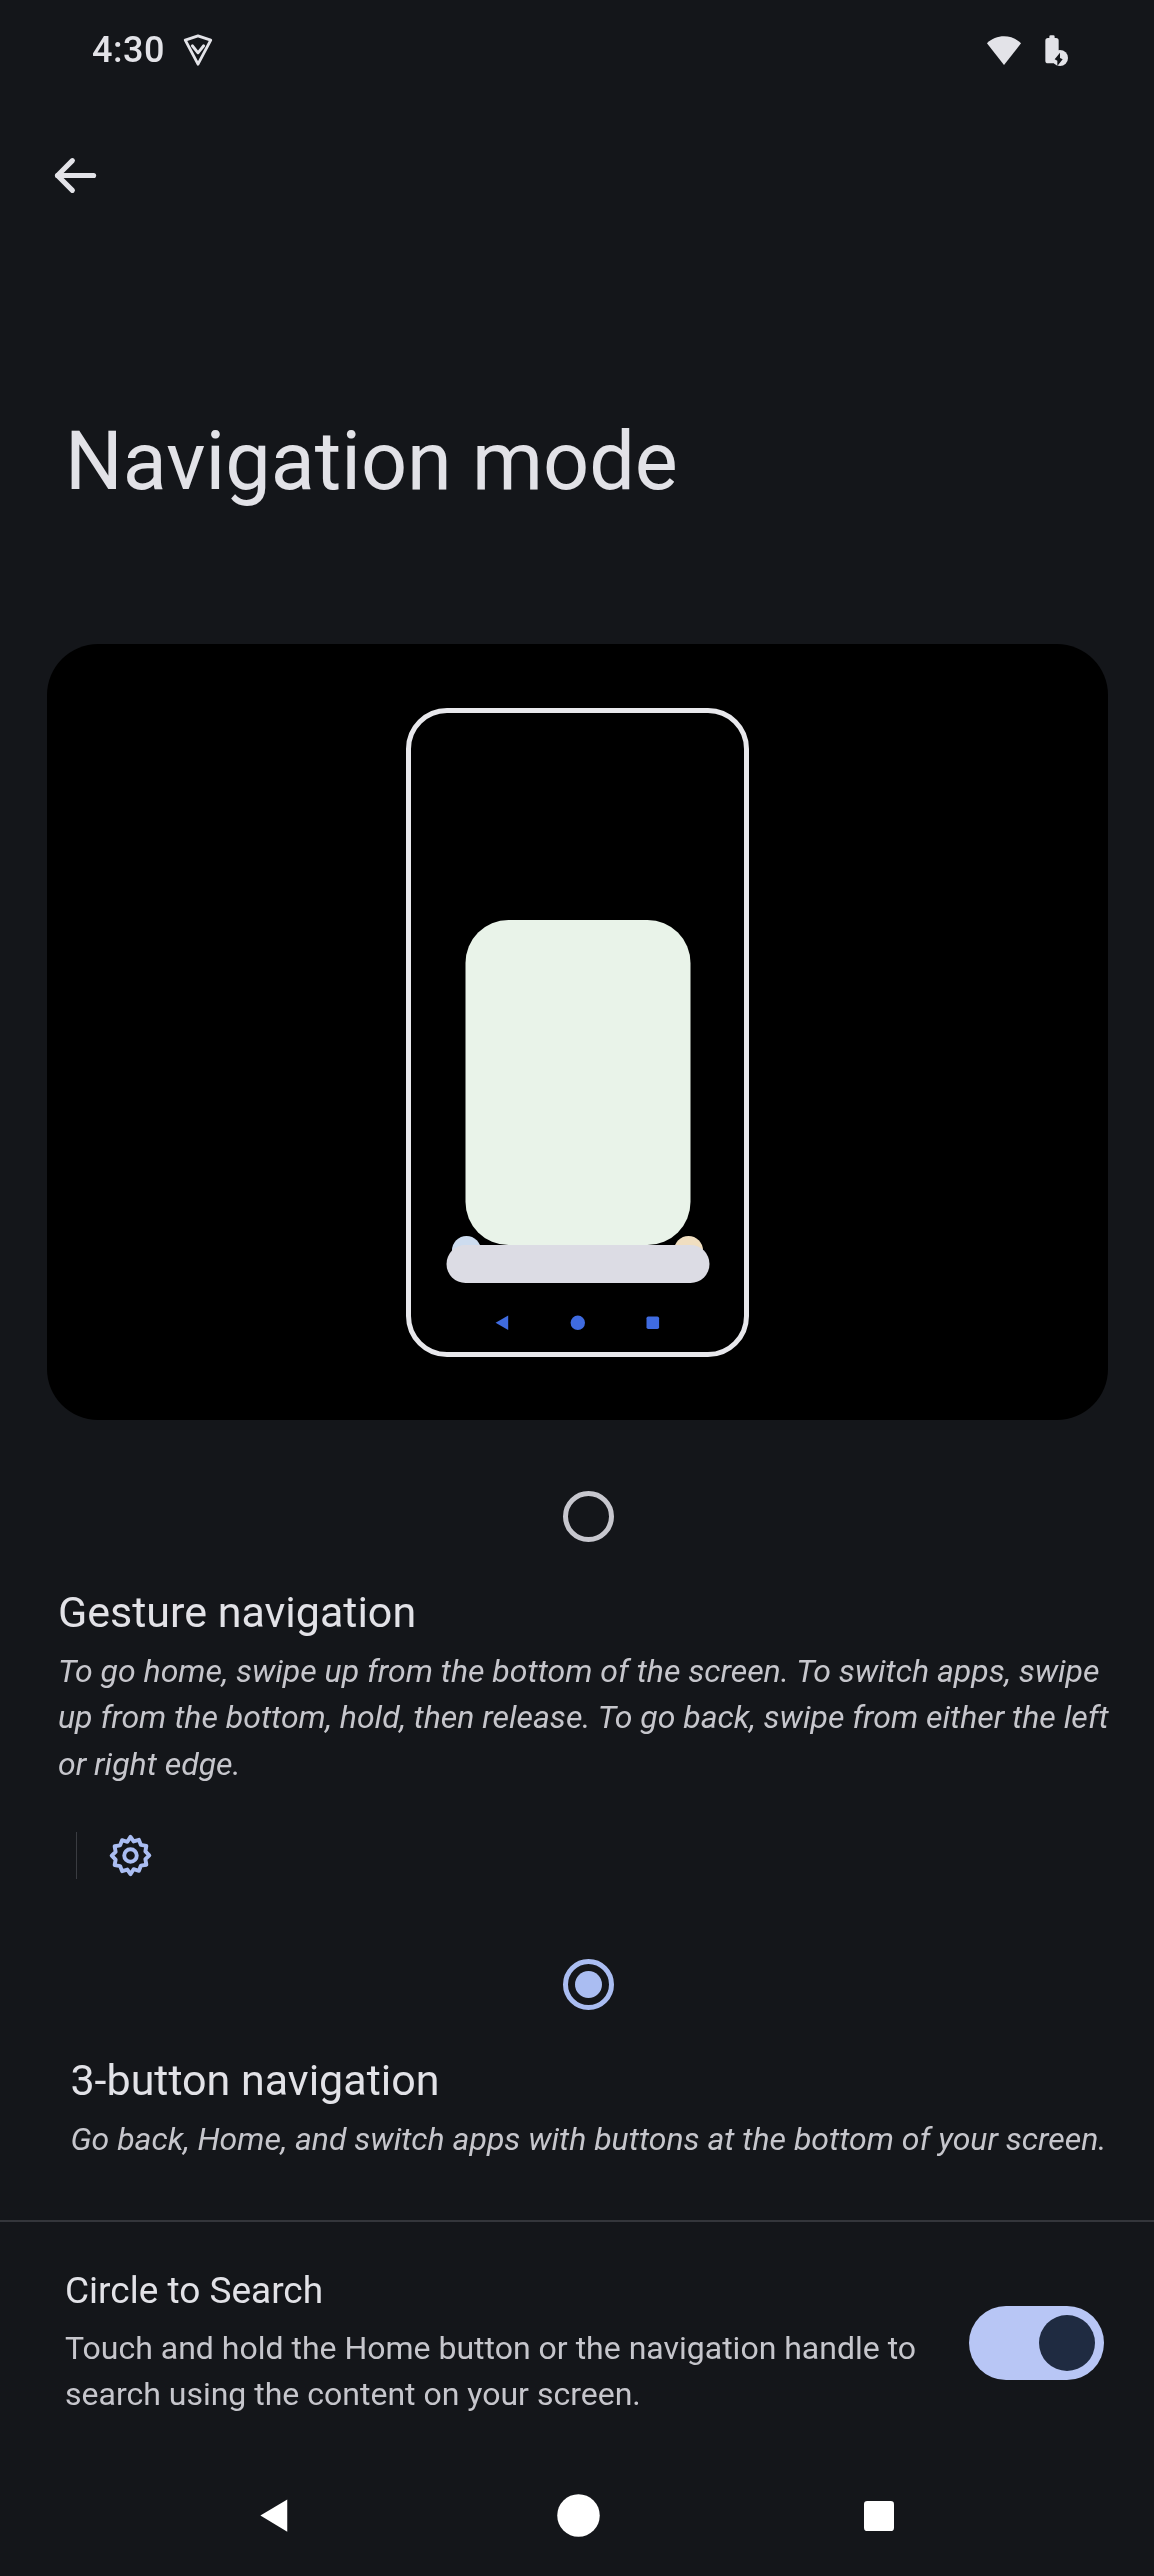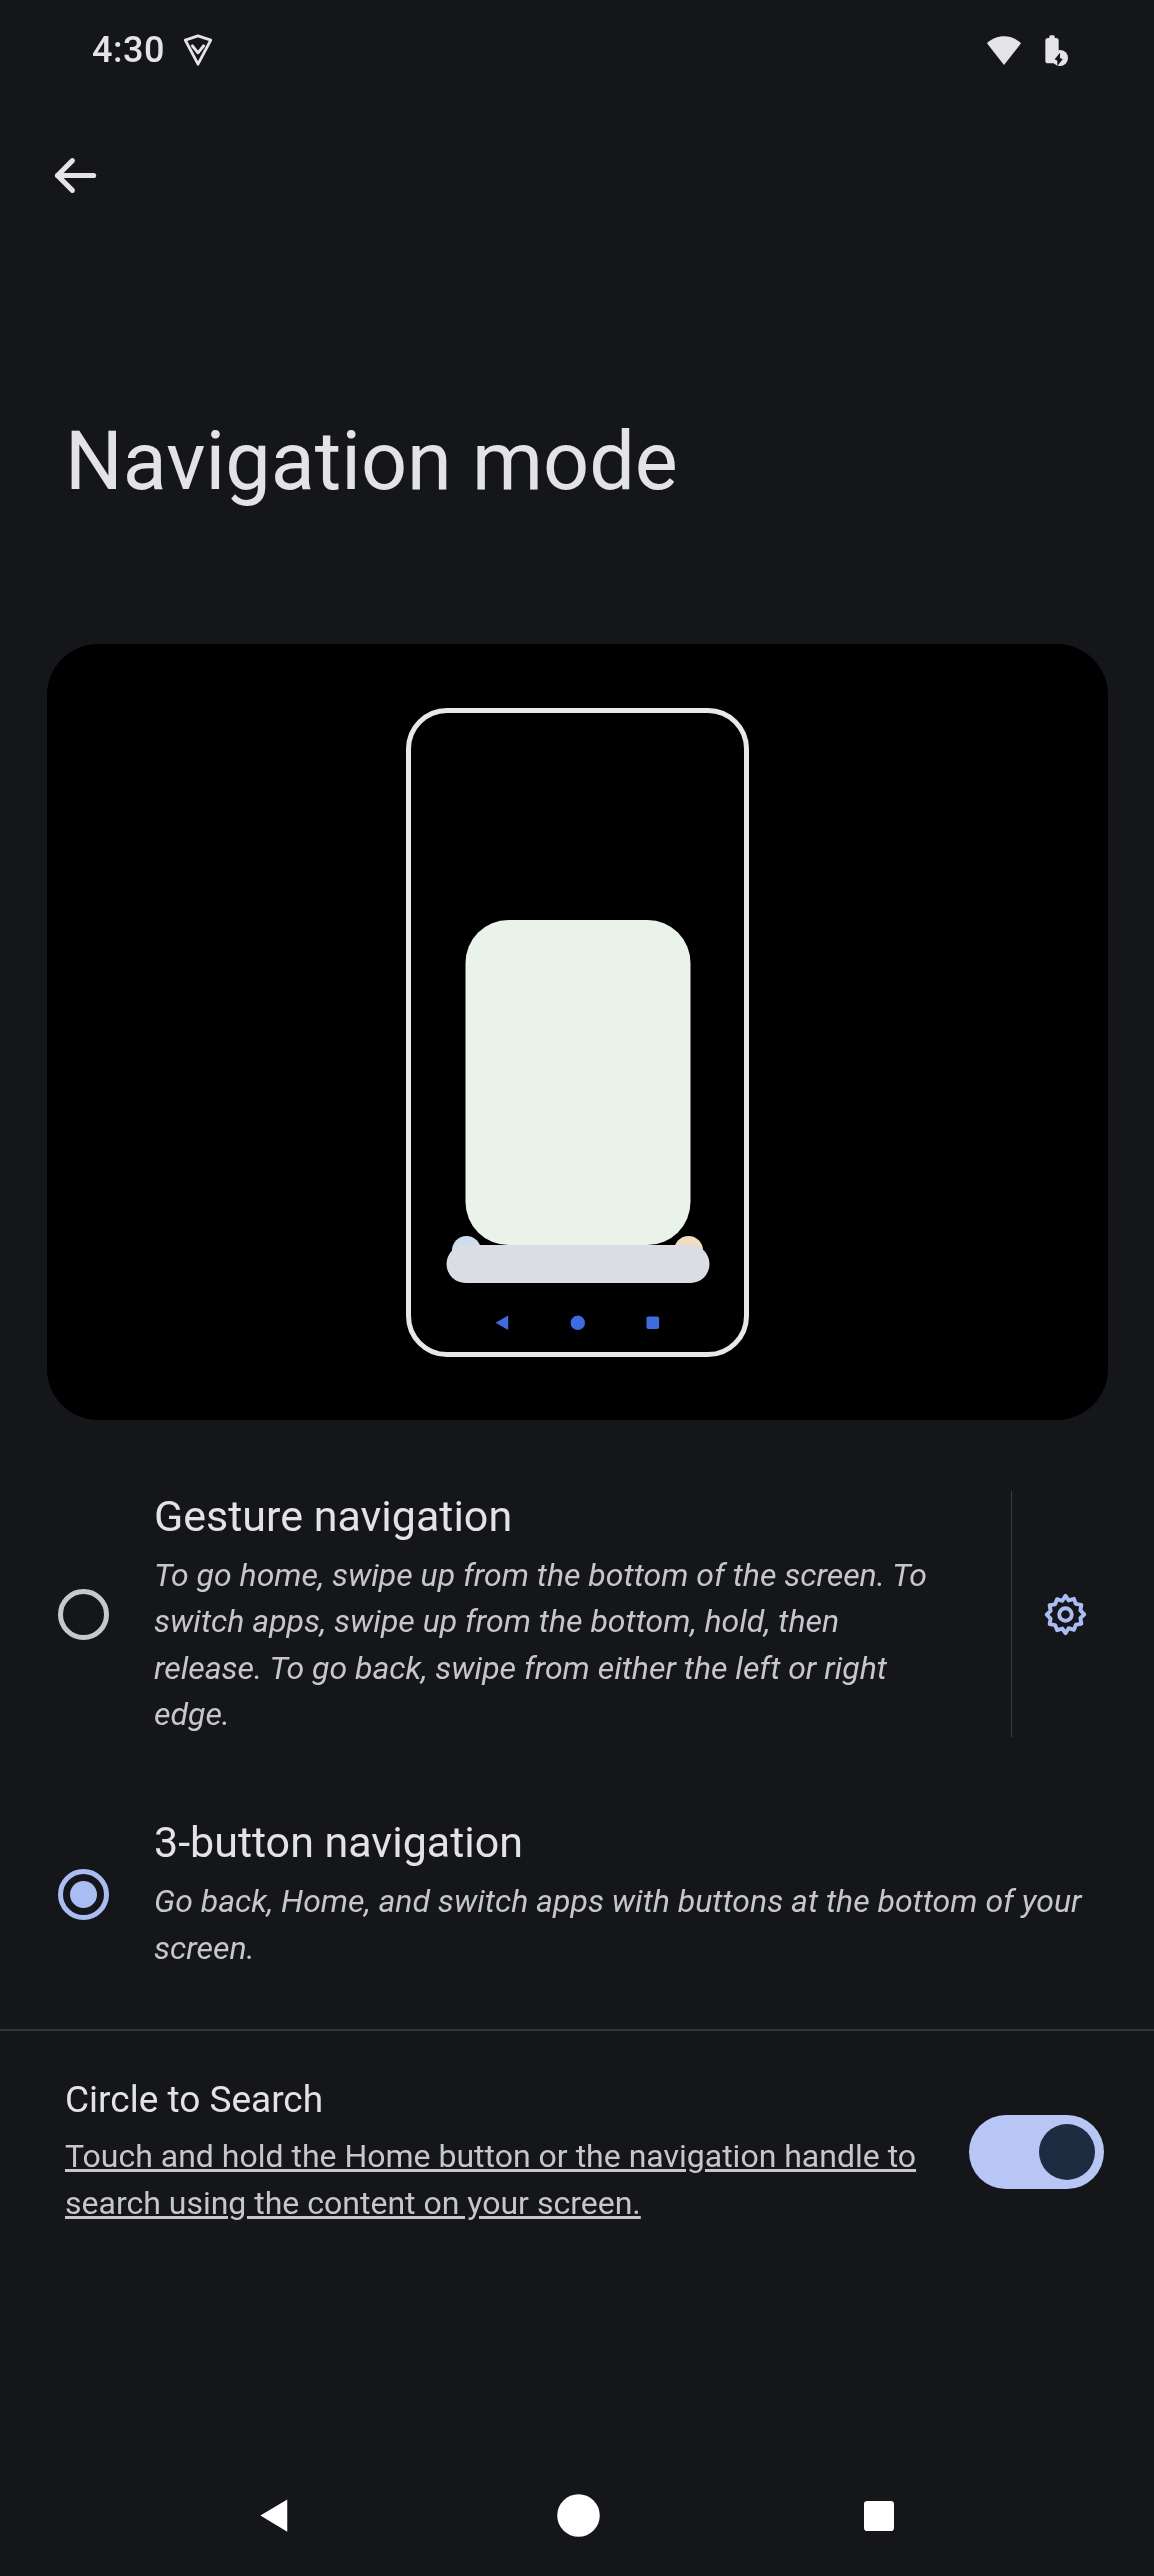--- a/index.html
+++ b/index.html
@@ -98,20 +98,21 @@
   }
   .phone-nav svg { display:block }
 
   
   .options { padding: 31px 0 0 0; }
   .option-row {
     display: flex;
     align-items: center;
     padding: 40px 36px 40px 58px;
     gap: 45px;
+    flex-direction: column;
   }
   .radio {
     flex: 0 0 auto;
     width: 51px; height: 51px;
     border-radius: 50%;
     display: flex; align-items: center; justify-content: center;
   }
   .radio.unchecked { border: 5.4px solid #c7c7ce; }
   .radio.checked   { border: 5.4px solid #aabdf2; }
   .radio.checked::after {
@@ -133,21 +134,21 @@
   
   .divider { height: 1.8px; background: #34363b; margin-top: 18px; }
 
   
   .cts-row {
     display: flex; align-items: center;
     padding: 47px 51px 36px 65px; gap: 36px;
   }
   .cts-text { flex: 1 1 auto; }
   .cts-title { font-size: 37px; color: #e2e2e7; margin-bottom: 12.6px; }
-  .cts-desc  { font-size: 32px; line-height: 1.45; color: #c6c6cc; text-decoration: underline; }
+  .cts-desc  { font-size: 32px; line-height: 1.45; color: #c6c6cc; }
   .switch {
     flex: 0 0 auto;
     width: 135px; height: 74px;
     background: #b8c6f5;
     border-radius: 38px;
     position: relative;
   }
   .switch-thumb {
     position: absolute; right: 9px; top: 9px;
     width: 56px; height: 56px; border-radius: 50%;

